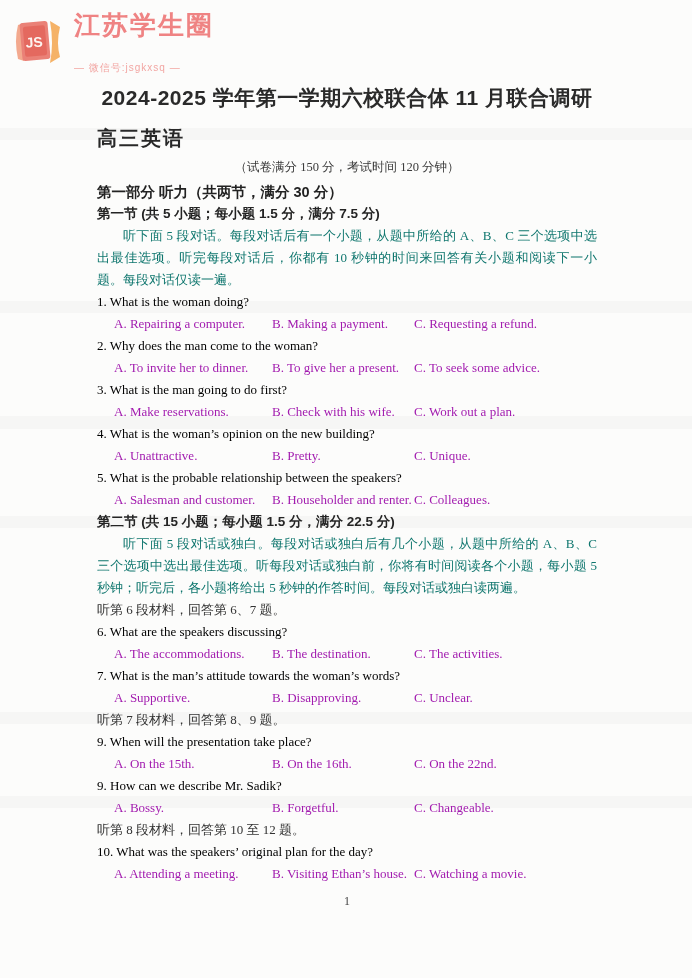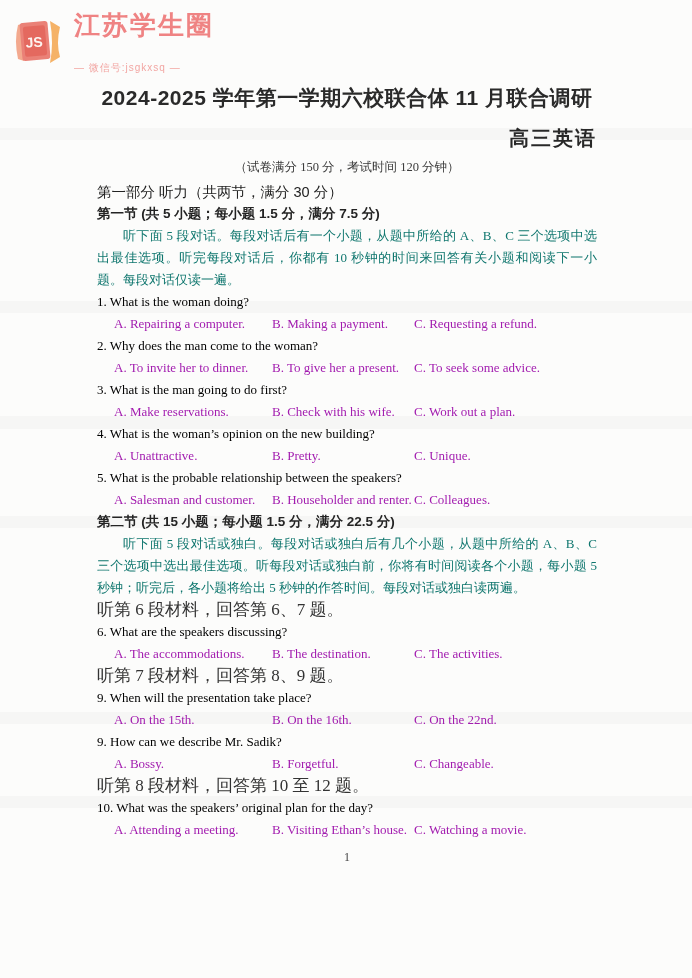--- a/index.html
+++ b/index.html
@@ -40,46 +40,46 @@
     margin: 0 95px 0 97px;
     padding-top: 86px;
   }
   .exam-title {
     text-align: center;
     font-family: "Liberation Sans", "DejaVu Sans", sans-serif;
     font-weight: bold; font-size: 21px; color: #2a2a2a;
     line-height: 24px; letter-spacing: 0.5px;
   }
   .exam-subject {
-    text-align: right; margin-top: 15px;
+    text-align: left; margin-top: 15px;
     font-family: "Liberation Sans", "DejaVu Sans", sans-serif;
     font-weight: bold; font-size: 20px; color: #282828;
     line-height: 26px; letter-spacing: 2px;
   }
   .exam-note {
     text-align: center; margin-top: 7px;
     font-size: 12.5px; color: #3a3a3a; line-height: 18px;
   }
   .part-heading {
     margin-top: 6px;
     font-family: "Liberation Sans", "DejaVu Sans", sans-serif;
-    font-weight: normal; font-size: 14.5px; color: #222;
+    font-weight: bold; font-size: 14.5px; color: #222;
     line-height: 21px;
   }
   .sec-heading {
     font-family: "Liberation Sans", "DejaVu Sans", sans-serif;
     font-weight: bold; font-size: 13.5px; color: #242424;
     line-height: 22px;
   }
   .instructions {
     font-size: 13px; line-height: 22px;
     text-indent: 2em; text-align: justify; color: #0f766e;
   }
   .material-note {
-    font-size: 17px; line-height: 22px; color: #333;
+    font-size: 13px; line-height: 22px; color: #333;
   }
   .question { line-height: 22px; }
   .q-text { font-size: 13px; color: #000000; }
   .options { display: flex; padding-left: 17px; font-size: 13px; color: #a21caf; }
   .opt { white-space: nowrap; }
   .opt-a { width: 158px; }
   .opt-b { width: 142px; }
   .footer {
     text-align: center; margin-top: 9px;
     font-size: 12px; color: #444;
@@ -168,20 +168,28 @@
           <p class="instructions">听下面 5 段对话或独白。每段对话或独白后有几个小题，从题中所给的 A、B、C 三个选项中选出最佳选项。听每段对话或独白前，你将有时间阅读各个小题，每小题 5 秒钟；听完后，各小题将给出 5 秒钟的作答时间。每段对话或独白读两遍。</p>
           <div class="material-note">听第 6 段材料，回答第 6、7 题。</div>
           <div class="question">
             <div class="q-text">6. What are the speakers discussing?</div>
             <div class="options">
               <span class="opt opt-a">A. The accommodations.</span>
               <span class="opt opt-b">B. The destination.</span>
               <span class="opt opt-c">C. The activities.</span>
             </div>
           </div>
+          <div class="question">
+            <div class="q-text">7. What is the man’s attitude towards the woman’s words?</div>
+            <div class="options">
+              <span class="opt opt-a">A. Supportive.</span>
+              <span class="opt opt-b">B. Disapproving.</span>
+              <span class="opt opt-c">C. Unclear.</span>
+            </div>
+          </div>
           <div class="material-note">听第 7 段材料，回答第 8、9 题。</div>
           <div class="question">
             <div class="q-text">9. When will the presentation take place?</div>
             <div class="options">
               <span class="opt opt-a">A. On the 15th.</span>
               <span class="opt opt-b">B. On the 16th.</span>
               <span class="opt opt-c">C. On the 22nd.</span>
             </div>
           </div>
           <div class="question">

